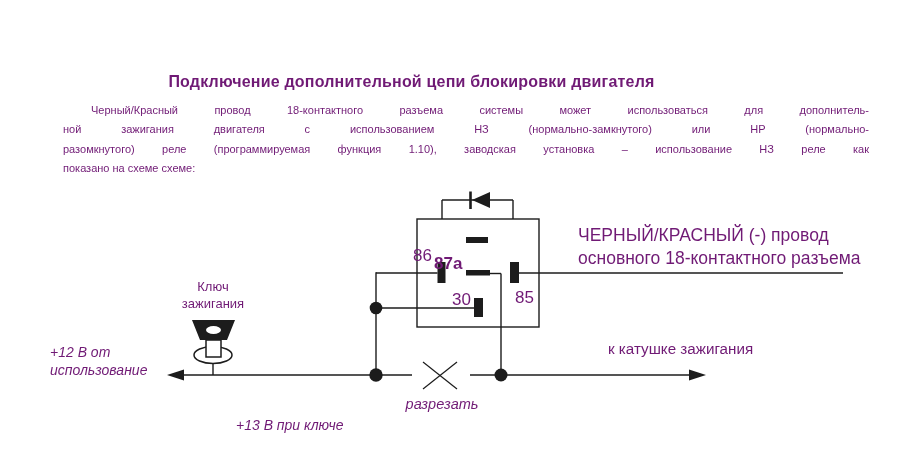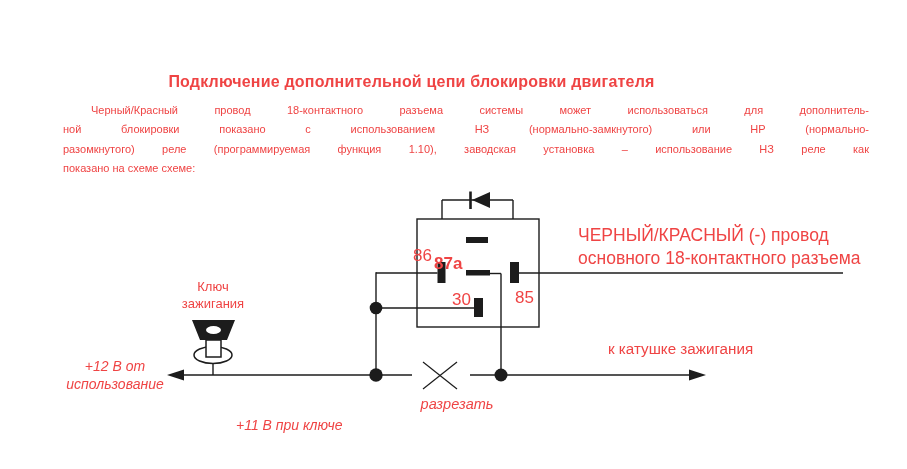--- a/index.html
+++ b/index.html
@@ -1,34 +1,34 @@
 <!DOCTYPE html>
 <html><head>
 <meta charset="utf-8">
 <style>
   html,body{margin:0;padding:0;background:#fff;}
   .page{
     position:relative;width:907px;height:469px;background:#ffffff;
-    font-family:"Liberation Sans","DejaVu Sans",sans-serif;color:#ef4444;
+    font-family:"Liberation Sans","DejaVu Sans",sans-serif;color:#701a75;
     overflow:hidden;
   }
   .title{
     position:absolute;left:0;top:73px;width:823px;text-align:center;
     font-size:16px;font-weight:bold;letter-spacing:0.2px;
   }
   .para{position:absolute;left:63px;top:101px;width:806px;font-size:11px;}
   .para .pline{line-height:19.4px;white-space:normal;}
   .para .jline{text-align:justify;text-align-last:justify;}
   .para .indent{padding-left:28px;}
   .lbl{position:absolute;line-height:17px;}
   .key-label{left:153px;top:279px;width:120px;text-align:center;font-size:13px;line-height:16.5px;}
-  .battery-label{left:50px;top:358px;width:130px;text-align:center;font-style:italic;font-size:14px;line-height:17.5px;}
+  .battery-label{left:50px;top:344px;width:130px;font-style:italic;font-size:14px;line-height:17.5px;}
   .ignition-label{left:218px;top:382px;width:175px;font-style:italic;font-size:14px;line-height:17.3px;white-space:pre-wrap;}
   .ignition-label .ind{padding-left:18px;}
-  .cut-label{left:400px;top:396px;width:84px;text-align:center;font-style:italic;font-size:14.5px;margin-left:15px;}
+  .cut-label{left:400px;top:396px;width:84px;text-align:center;font-style:italic;font-size:14.5px;}
   .coil-label{left:608px;top:340px;font-size:15.2px;text-align:center;}
   .wire-label{left:578px;top:224px;font-size:17.5px;line-height:22.5px;}
   .pin{position:absolute;font-size:17px;}
   .pin-86{left:413px;top:246px;}
   .pin-87a{left:434px;top:254px;font-weight:bold;}
   .pin-30{left:452px;top:290px;}
   .pin-85{left:515px;top:288px;}
   svg{position:absolute;left:0;top:0;}
   svg .ln{stroke:#1c1c1c;stroke-width:1.4;fill:none;}
   svg .fl{fill:#1c1c1c;stroke:none;}
@@ -86,37 +86,37 @@
       <polygon class="fl" points="192,320 235,320 227,340 200,340"></polygon>
       <ellipse cx="213.5" cy="330" rx="7.5" ry="4" fill="#ffffff"></ellipse>
       <line class="ln" x1="213" y1="363.5" x2="213" y2="375"></line>
     </g>
   </svg>
 
   <div class="title">Подключение дополнительной цепи блокировки двигателя</div>
 
   <div class="para">
     <div class="pline jline indent">Черный/Красный провод 18-контактного разъема системы может использоваться для дополнитель-</div>
-    <div class="pline jline">ной блокировки показано с использованием НЗ (нормально-замкнутого) или НР (нормально-</div>
+    <div class="pline jline">ной зажигания двигателя с использованием НЗ (нормально-замкнутого) или НР (нормально-</div>
     <div class="pline jline">разомкнутого) реле (программируемая функция 1.10), заводская установка – использование НЗ реле как</div>
     <div class="pline">показано на схеме схеме:</div>
   </div>
 
   <div class="lbl key-label">
     <div>Ключ</div>
     <div>зажигания</div>
   </div>
 
   <div class="lbl battery-label">
     <div>+12 В от</div>
     <div>использование</div>
   </div>
 
   <div class="lbl ignition-label">
-    <div class="ind">+11 В при ключе</div>
+    <div class="ind">+13 В при ключе</div>
     <div>зажигания  в положении</div>
     
   </div>
 
   <div class="lbl cut-label">разрезать</div>
 
   <div class="lbl coil-label">к катушке зажигания</div>
 
   <div class="lbl wire-label">
     <div>ЧЕРНЫЙ/КРАСНЫЙ (-) провод</div>

